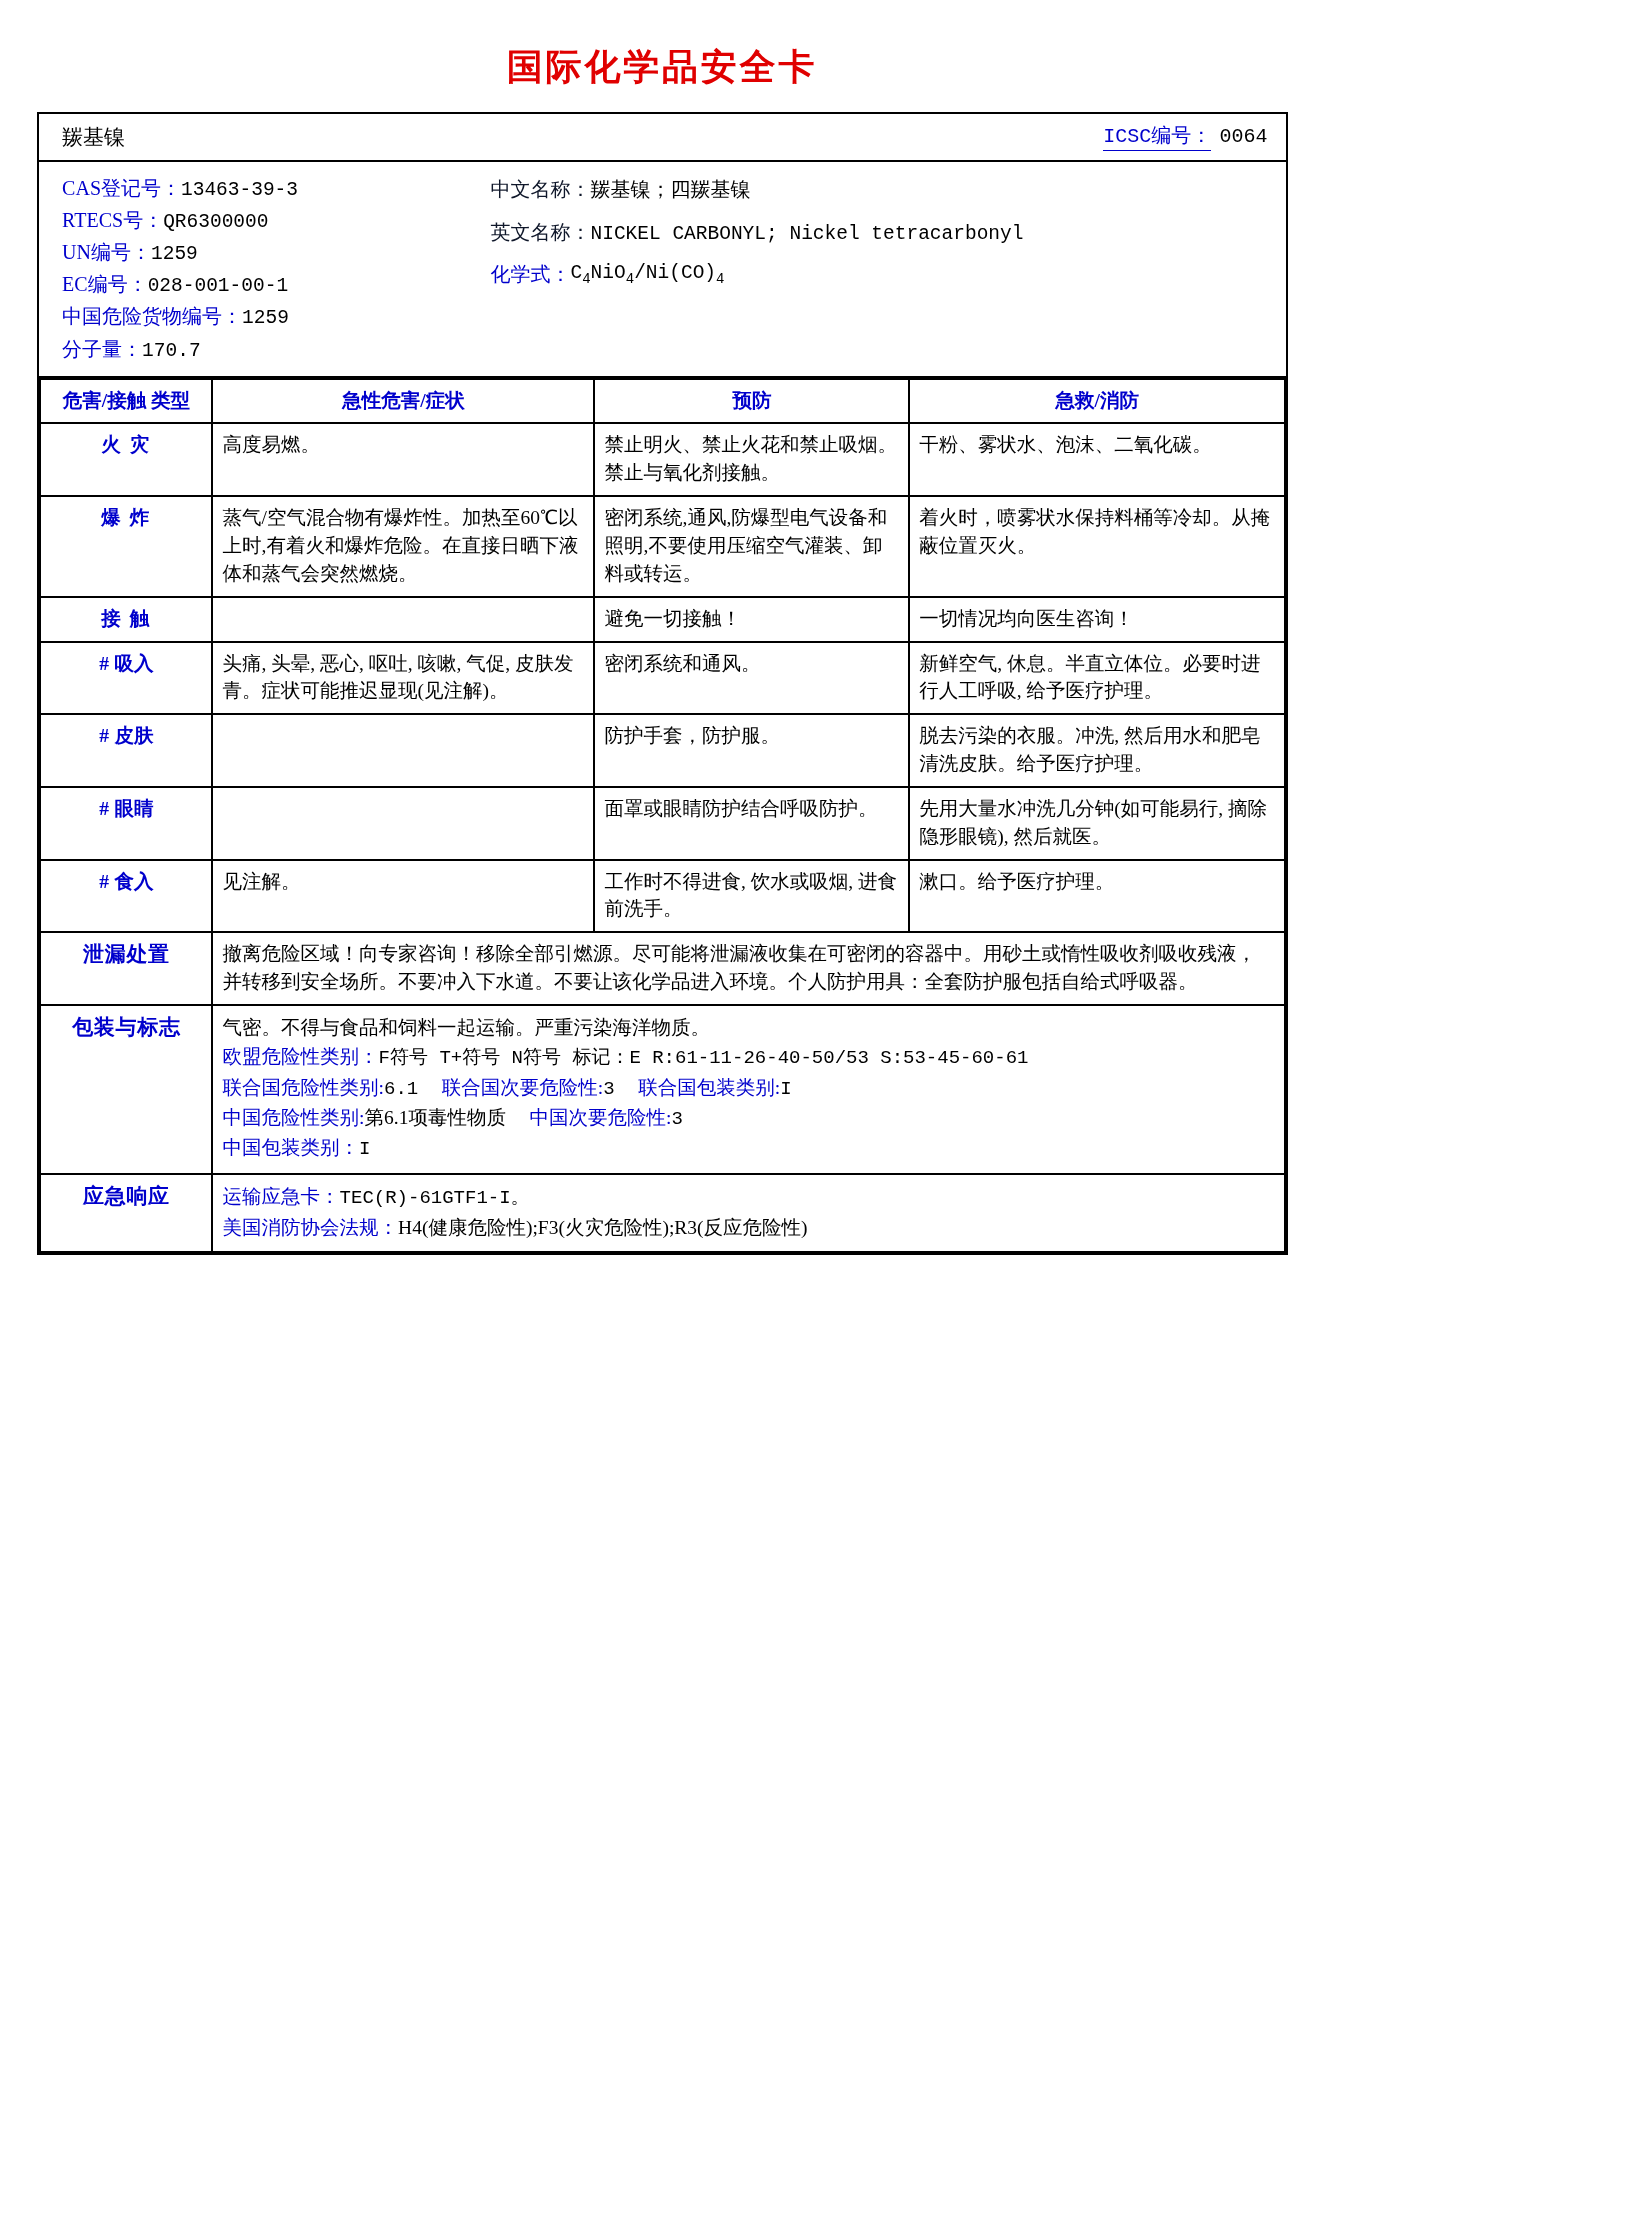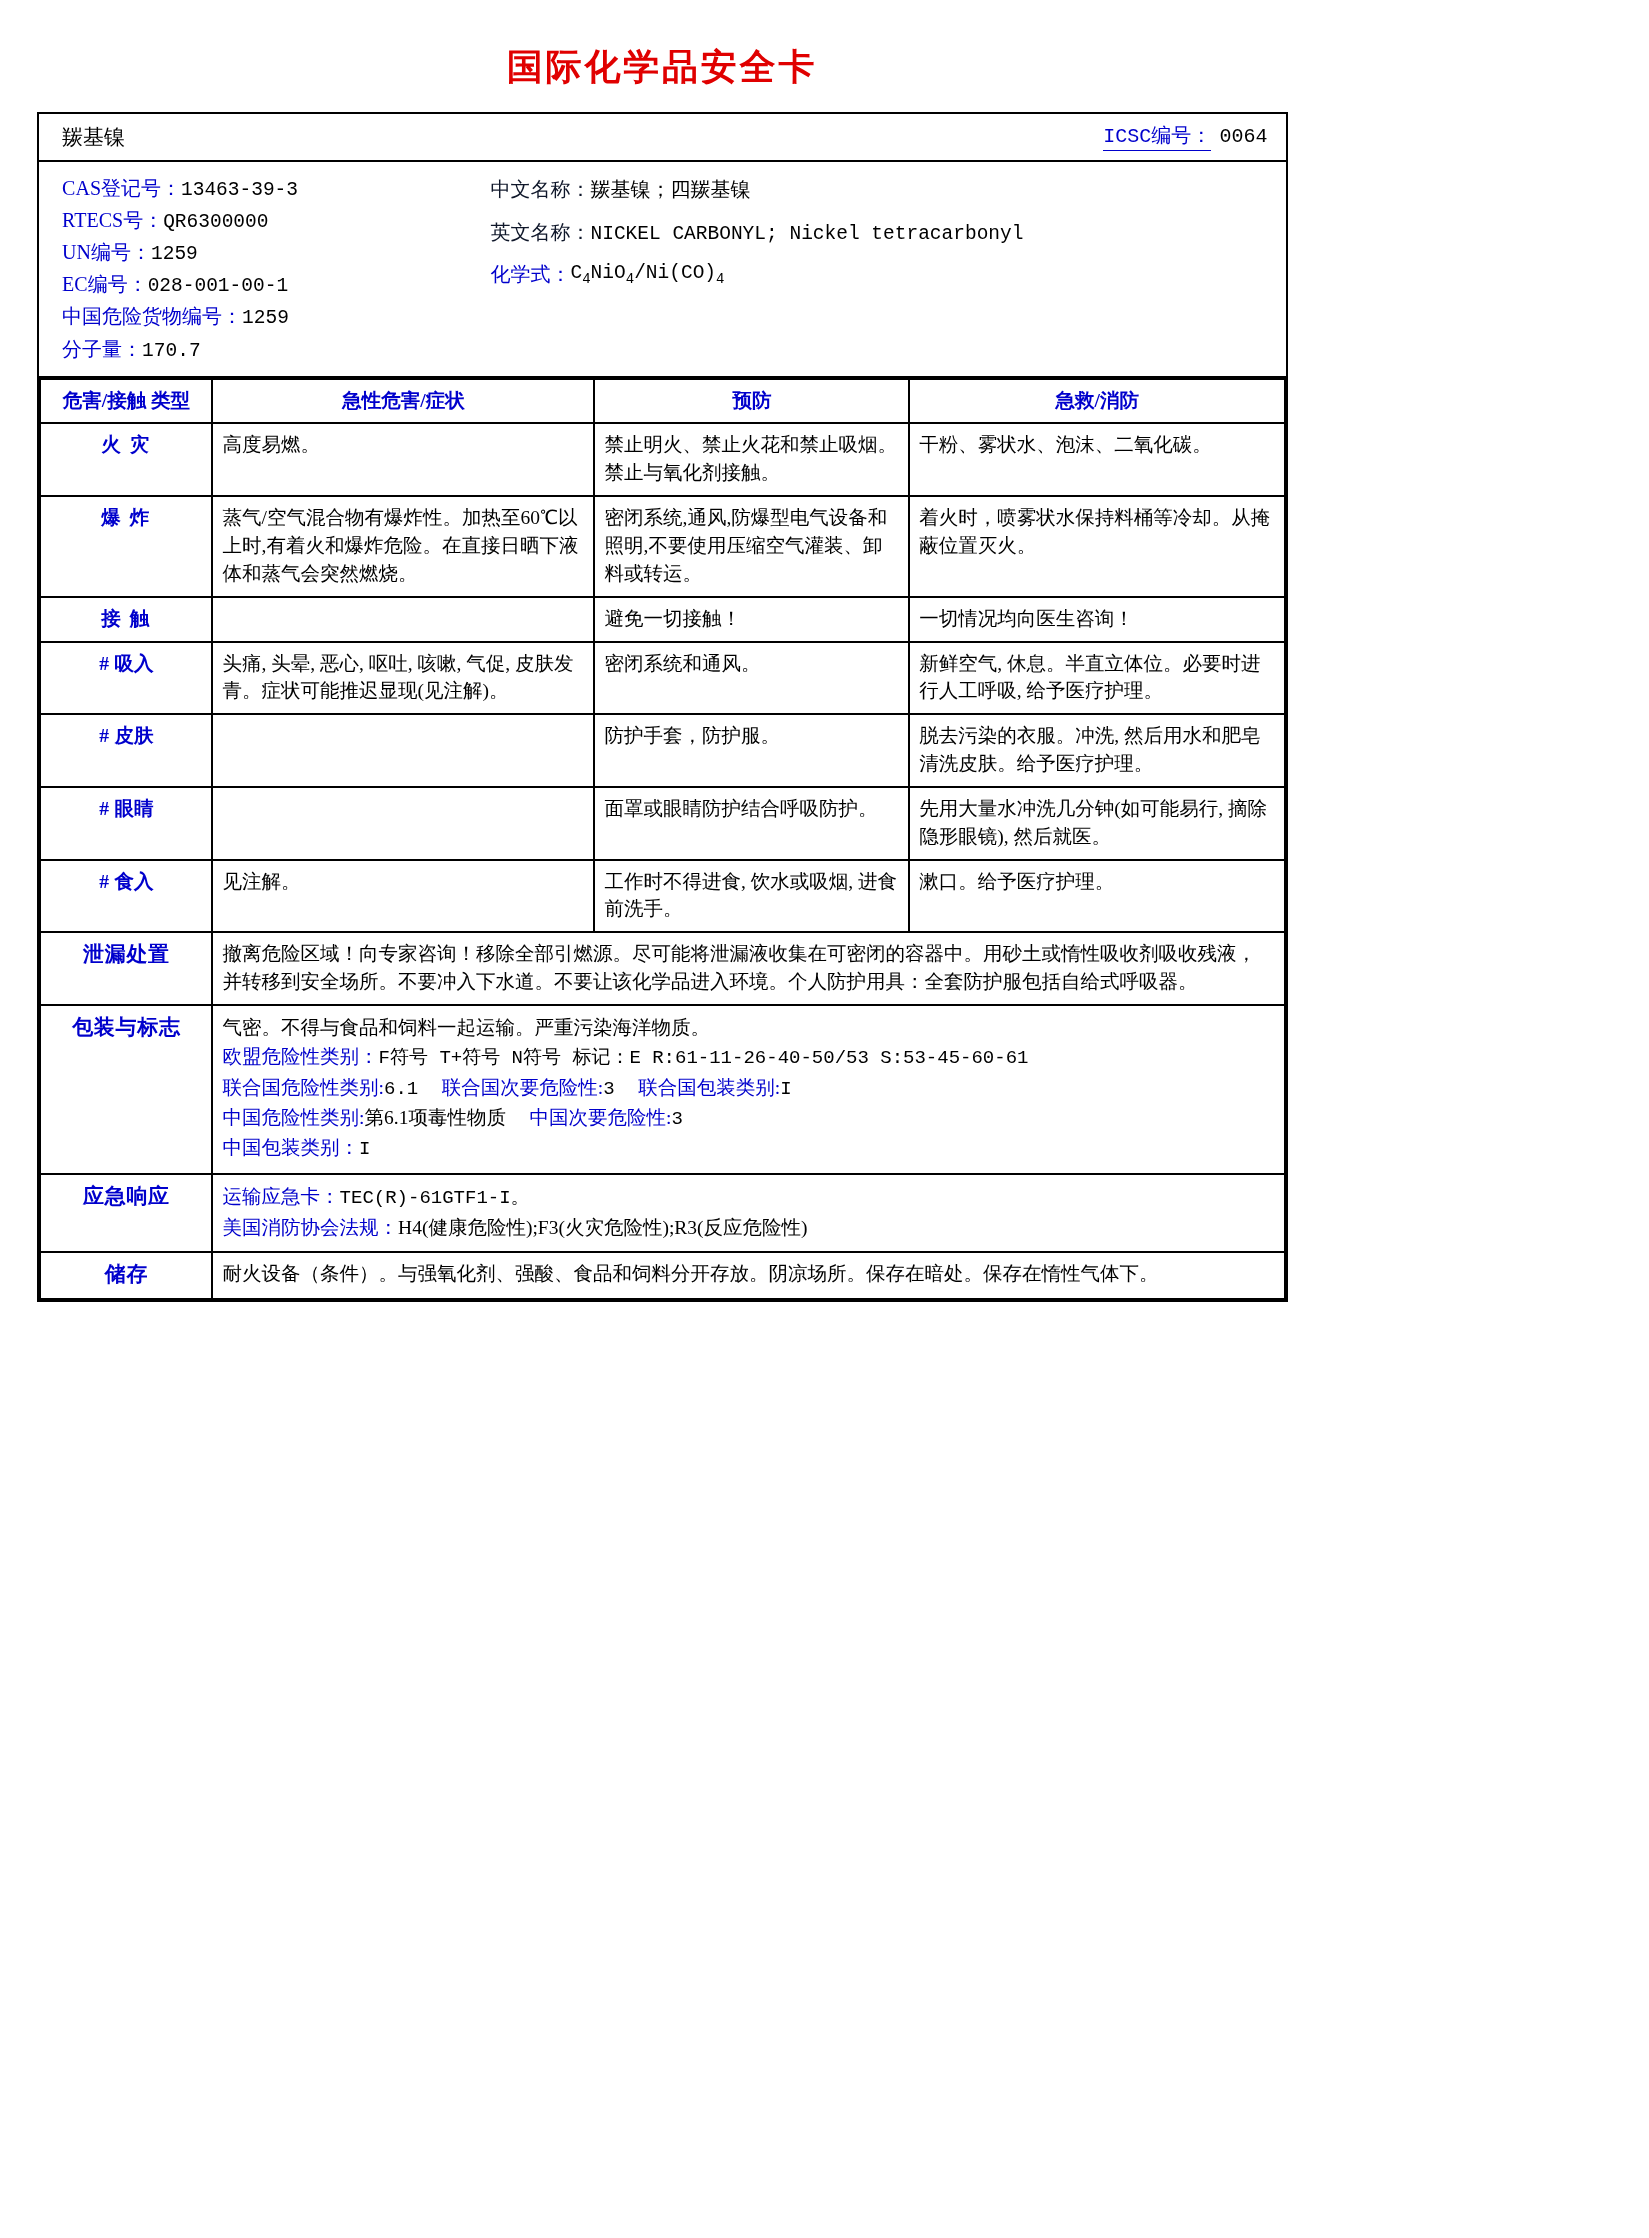--- a/index.html
+++ b/index.html
@@ -296,22 +296,18 @@
           <td class="wide" colspan="3">
             <div class="pack-line">
               <span class="bluelabel">运输应急卡：</span><span class="mono">TEC(R)-61GTF1-I。</span>
             </div>
             <div class="pack-line">
               <span class="bluelabel">美国消防协会法规：</span><span>H4(健康危险性);F3(火灾危险性);R3(反应危险性)</span>
             </div>
           </td>
         </tr>
 
-        <tr>
-          <td class="rowlabel small">储存</td>
-          <td class="wide" colspan="3">耐火设备（条件）。与强氧化剂、强酸、食品和饲料分开存放。阴凉场所。保存在暗处。保存在惰性气体下。</td>
-        </tr>
       </tbody>
     </table>
 
   </div>
 </div>
 
 
 </body></html>

